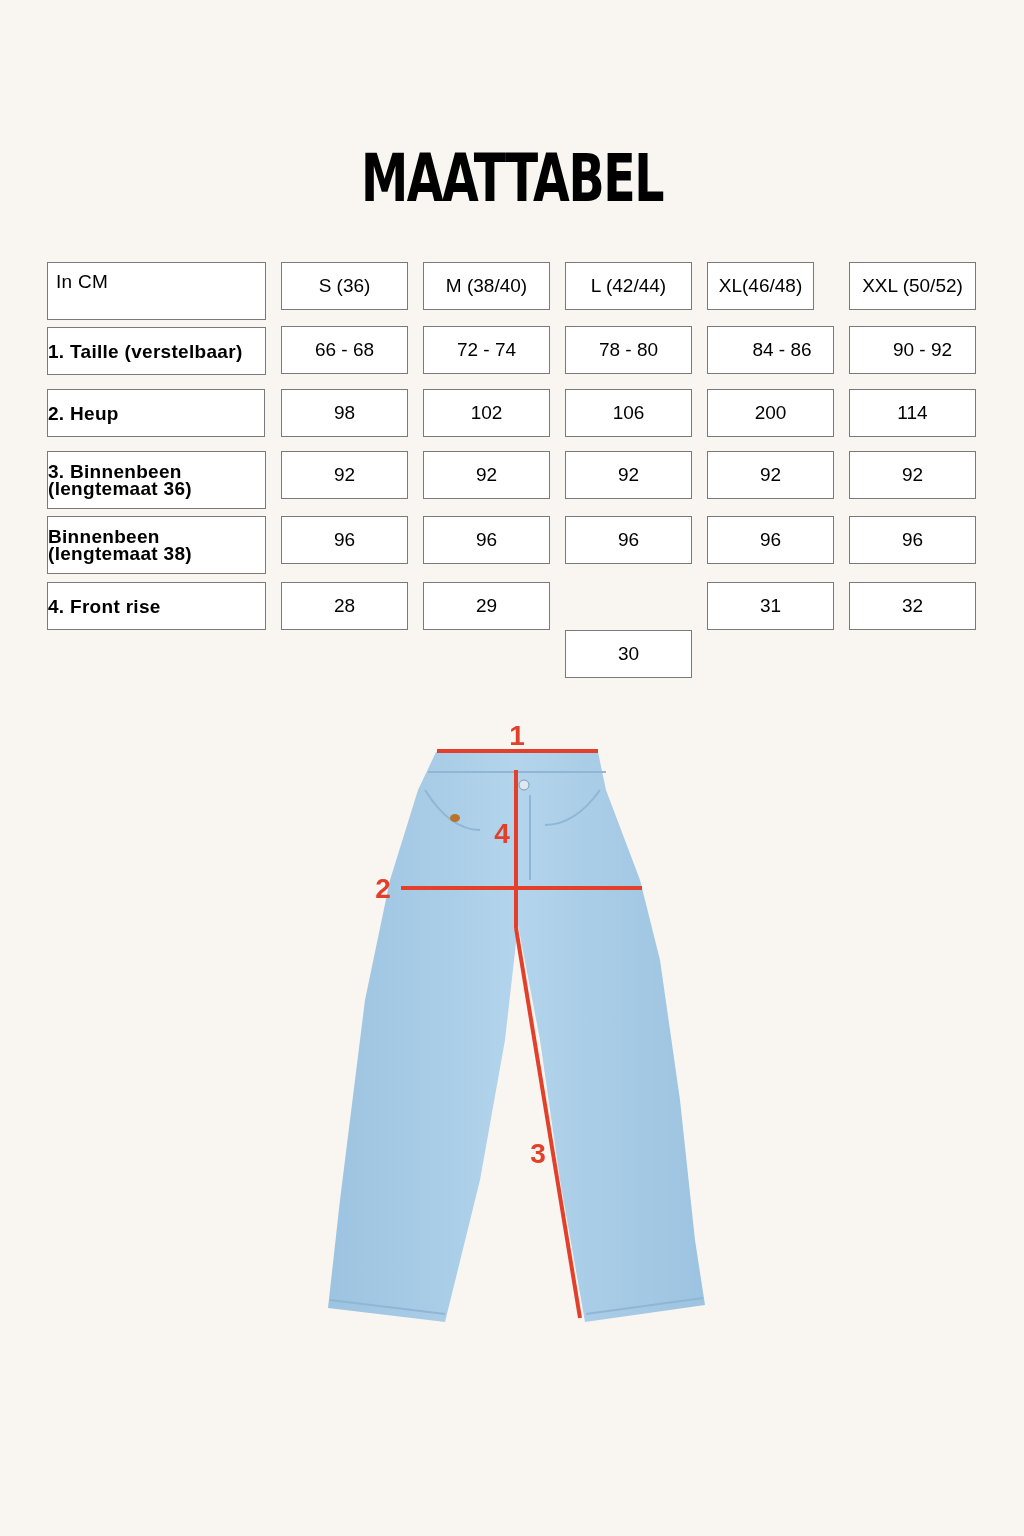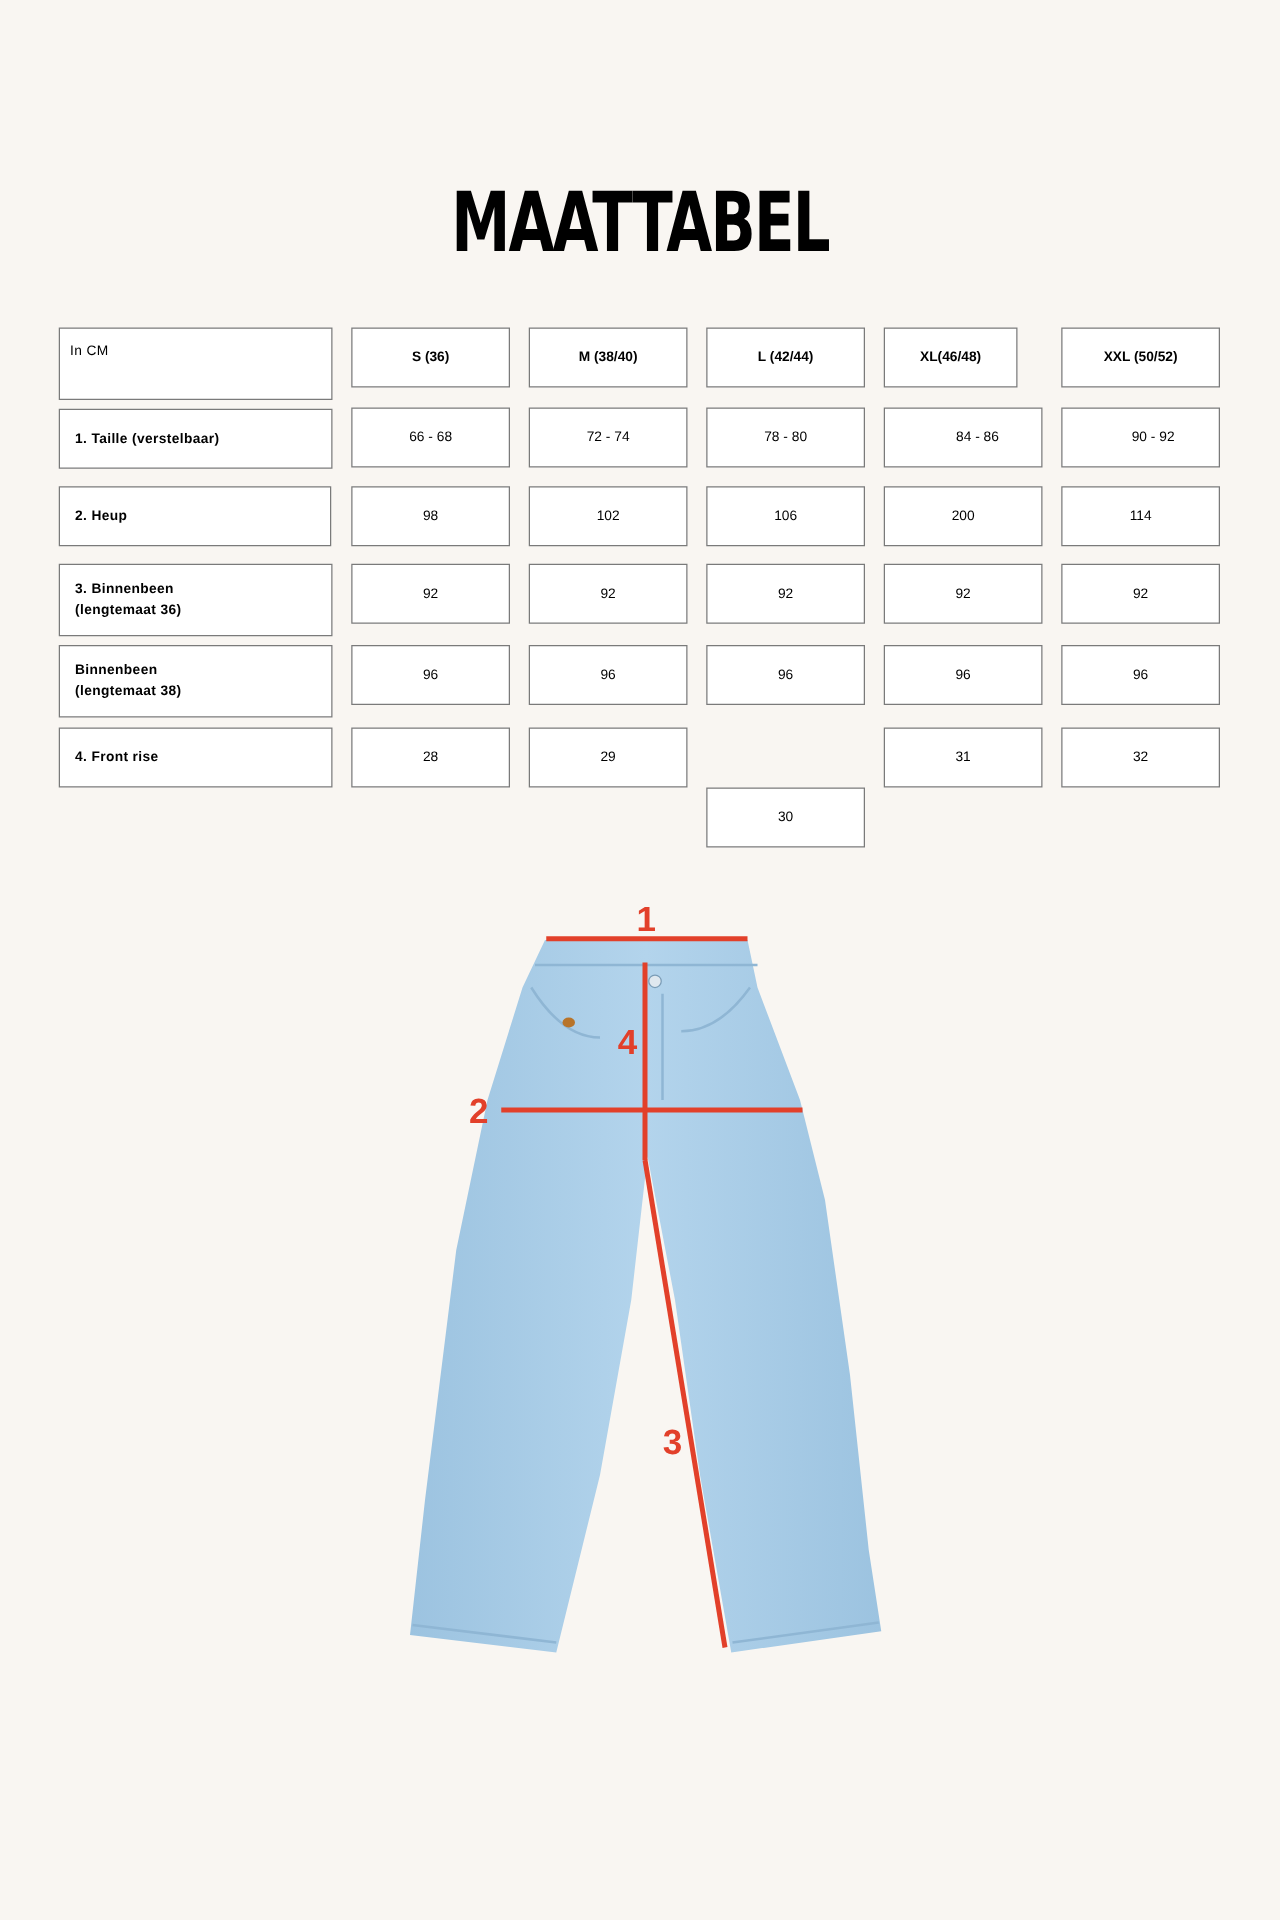--- a/index.html
+++ b/index.html
@@ -18,36 +18,36 @@
     font-weight: 900; font-size: 66px; letter-spacing: -2px;
     transform: scaleX(0.72); transform-origin: center;
     line-height: 86px;
   }
   .cell {
     position: absolute;
     background: #fff;
     border: 1.5px solid #7a7a7a;
     box-sizing: border-box;
     display: flex; align-items: center; justify-content: center;
-    font-size: 11px;
+    font-size: 19px;
     text-align: center;
   }
   .cell.label {
     justify-content: flex-start;
-    padding-left: 12px;
+    padding-left: 0;
     font-weight: bold;
     text-align: left;
     line-height: 17px;
     letter-spacing: 0.3px;
   }
   .cell.corner {
     align-items: flex-start; justify-content: flex-start;
     padding: 10px 0 0 8px; font-weight: normal;
   }
-  .cell.head { font-weight: bold; }
+  .cell.head { font-weight: normal; }
   .diagram { position: absolute; left: 0; top: 0; }
 </style>
 </head>
 <body>
 
 <div class="title">MAATTABEL</div>
 
 <div class="cell label corner" style="left:47px;top:262px;width:219px;height:58px;">
     <span>In CM</span>
   </div>

